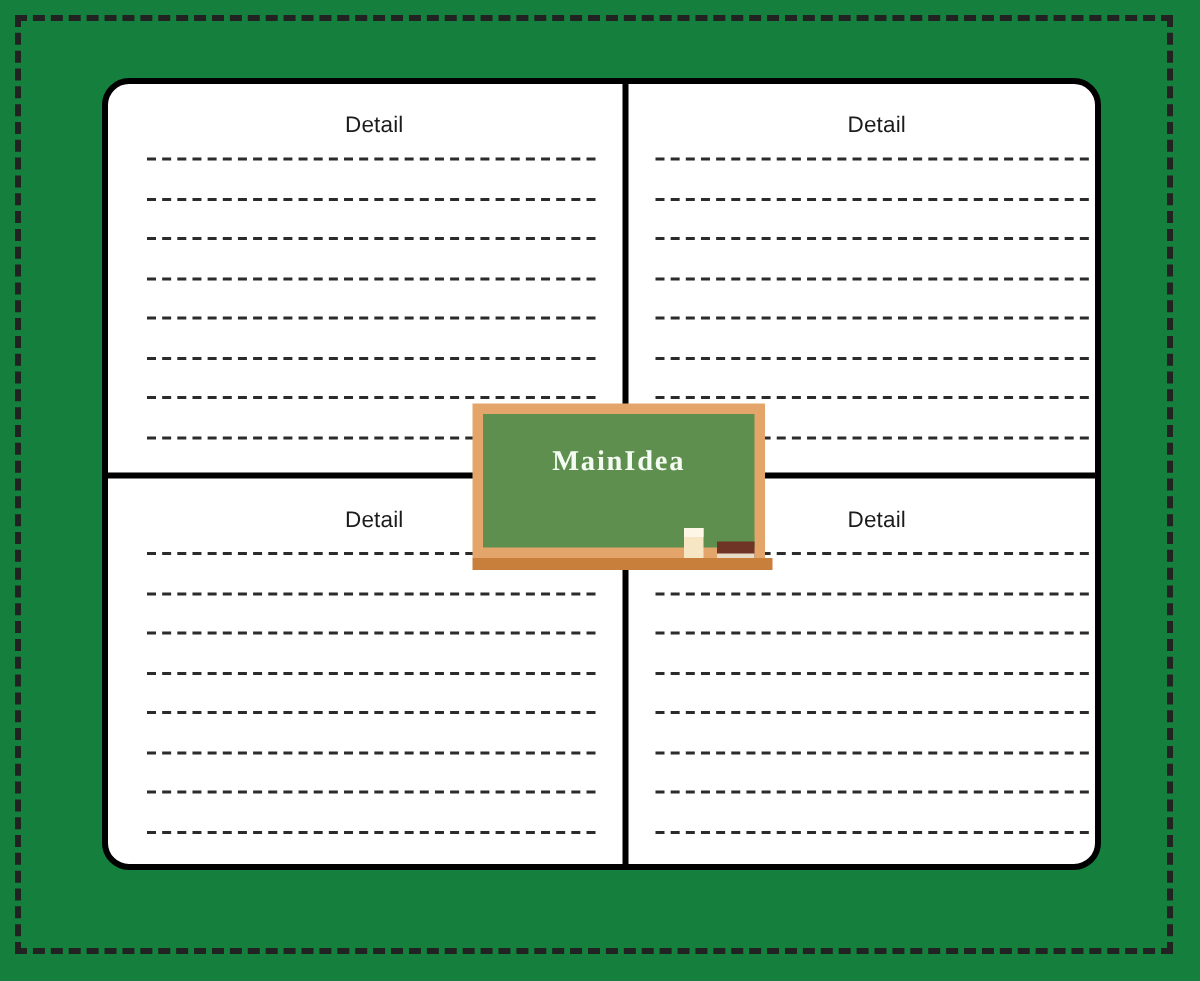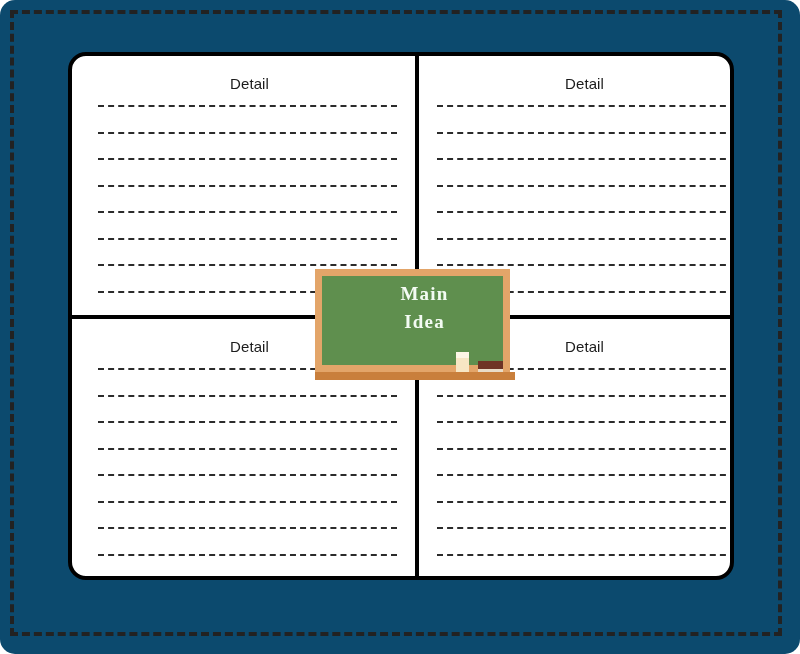--- a/index.html
+++ b/index.html
@@ -12,22 +12,21 @@
     height: 654px;
     font-family: "Liberation Sans", sans-serif;
     overflow: hidden;
   }
 
   
   #page {
     position: relative;
     width: 800px;
     height: 654px;
-    background: #0c4a6e;
-    border-radius: 15px;
+    background: #15803d;
   }
   .outer-dashed {
     position: absolute;
     left: 10px;
     top: 10px;
     width: 772px;
     height: 626px;
     border: 4px dashed #222222;
     box-sizing: border-box;
     background: transparent;
@@ -136,26 +135,25 @@
   .board-ledge {
     position: absolute;
     left: 0;
     top: 103px;
     width: 200px;
     height: 8px;
     background: #c97f3c;
   }
   .board-text {
     position: absolute;
-    left: 12px;
+    left: 0;
     top: 0;
     width: 195px;
     height: 77px;
     display: flex;
-    flex-direction: column;
     align-items: center;
     justify-content: center;
     font-family: "Liberation Serif", serif;
     font-size: 19px;
     font-weight: bold;
     color: #f3fbf3;
     line-height: 1.45;
     letter-spacing: 1.2px;
     text-align: center;
   }

